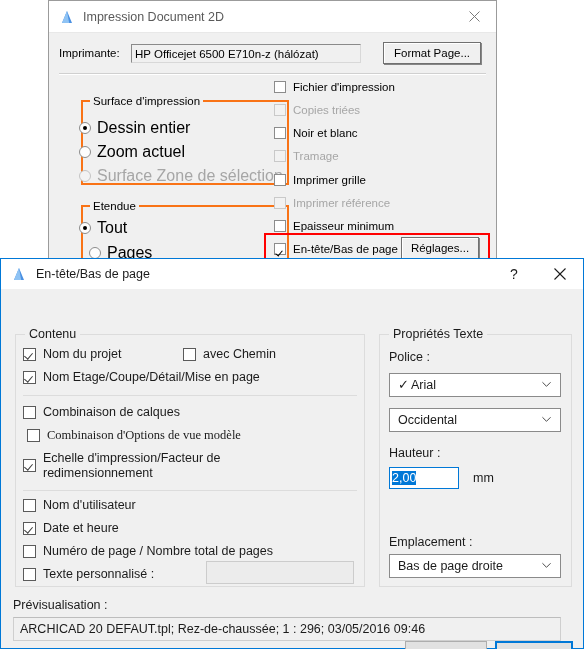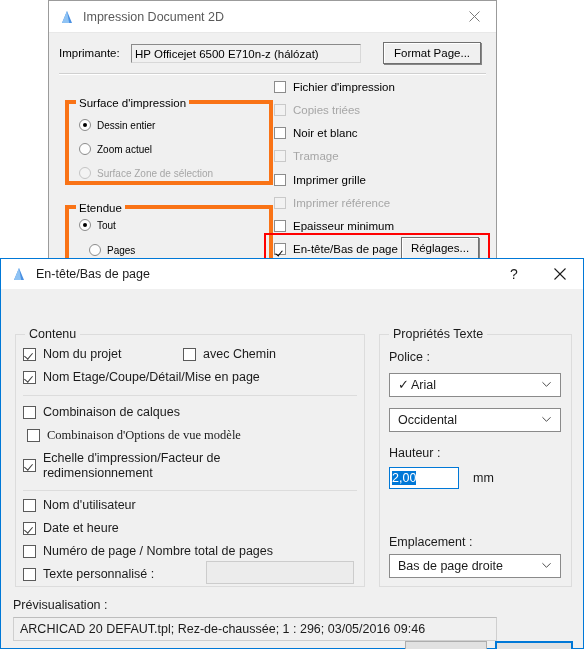--- a/index.html
+++ b/index.html
@@ -107,37 +107,38 @@
     cursor: default;
   }
   .hr-classic {
     position: absolute;
     height: 0;
     border-top: 1px solid #d0d0d0;
     border-bottom: 1px solid #ffffff;
   }
   .group-classic {
     position: absolute;
-    border: 4px solid #f97316;
-    box-sizing: border-box;
+    border: 2px solid #f97316;
+    box-sizing: border-box;
+    margin-left: 16px;
   }
   .group-classic > .gtitle {
     position: absolute;
     top: -7px; left: 7px;
     background: #f0f0f0;
     padding: 0 3px;
     font-size: 11.5px;
     color: #000;
     font-family: "Liberation Sans", sans-serif;
   }
   .radio-classic {
     position: absolute;
     display: flex;
     align-items: center;
-    font-size: 10px;
+    font-size: 16px;
     color: #000;
     font-family: "Liberation Sans", sans-serif;
   }
   .radio-classic .dot {
     width: 12px; height: 12px;
     border-radius: 50%;
     border: 1px solid #8c8c8c;
     background: #fdfdfd;
     margin-right: 6px;
     box-sizing: border-box;
@@ -569,19 +570,19 @@
 
     <span class="lbl-mod" style="left:388px; top:246px;">Emplacement :</span>
     <div class="combo-mod" style="left:388px; top:265px; width:172px; height:24px;">
       <span class="ctext">Bas de page droite</span>
       <svg class="chev" viewBox="0 0 10 10">
         <polyline points="0.5,2.5 5,7 9.5,2.5" fill="none" stroke="#4a4a4a" stroke-width="1.1"></polyline>
       </svg>
     </div>
 
     <span class="lbl-mod" style="left:12px; top:309px;">Prévisualisation :</span>
-    <div class="preview-box" style="left:12px; top:328px; width:484px; height:24px;">ARCHICAD 20 DEFAUT.tpl; Rez-de-chaussée; 1 : 296; 03/05/2016 09:46</div>
+    <div class="preview-box" style="left:12px; top:328px; width:548px; height:24px;">ARCHICAD 20 DEFAUT.tpl; Rez-de-chaussée; 1 : 296; 03/05/2016 09:46</div>
 
     <div class="btn-mod" style="left:404px; top:612px; width:82px; height:26px; top:352px;">Annuler</div>
     <div class="btn-mod primary" style="left:494px; top:352px; width:78px; height:26px;">OK</div>
 
   </div>
 </div>
 
 </body></html>

